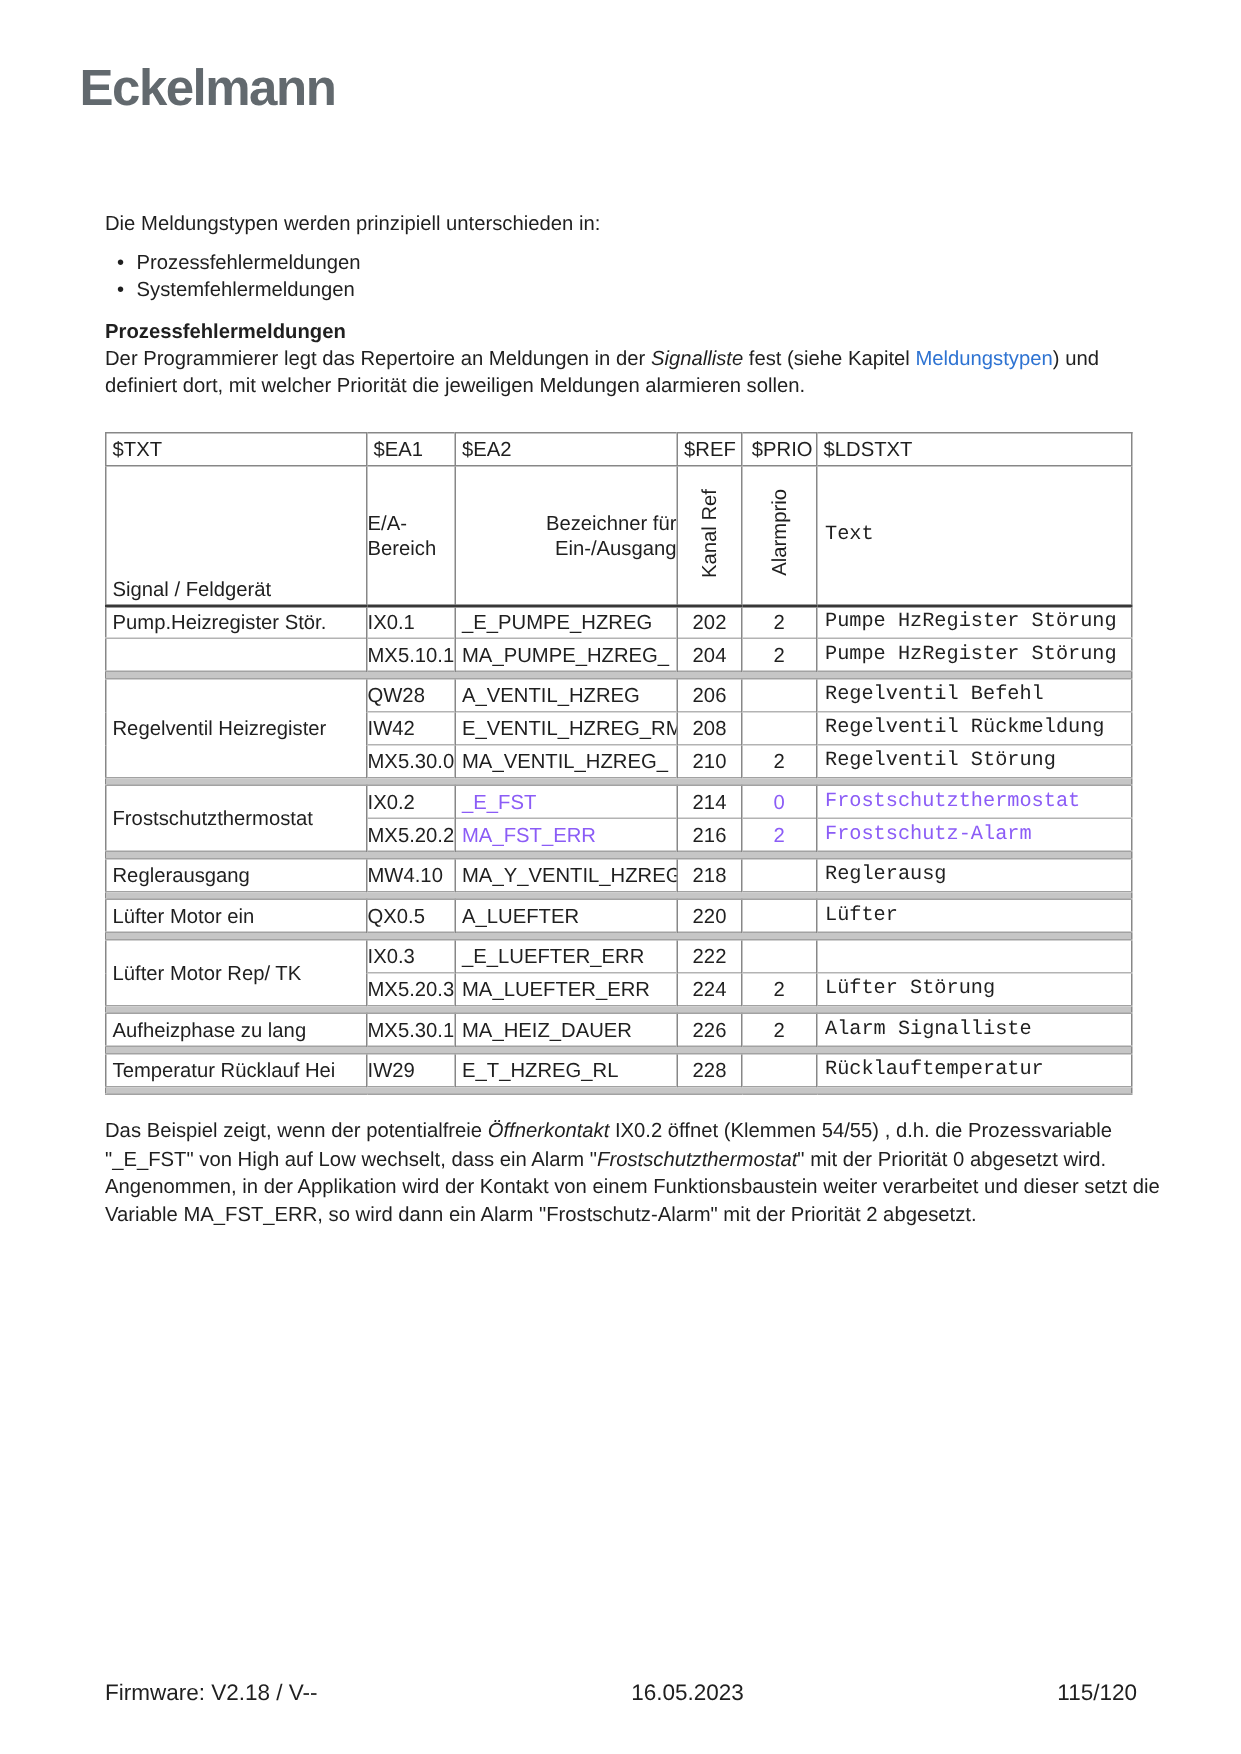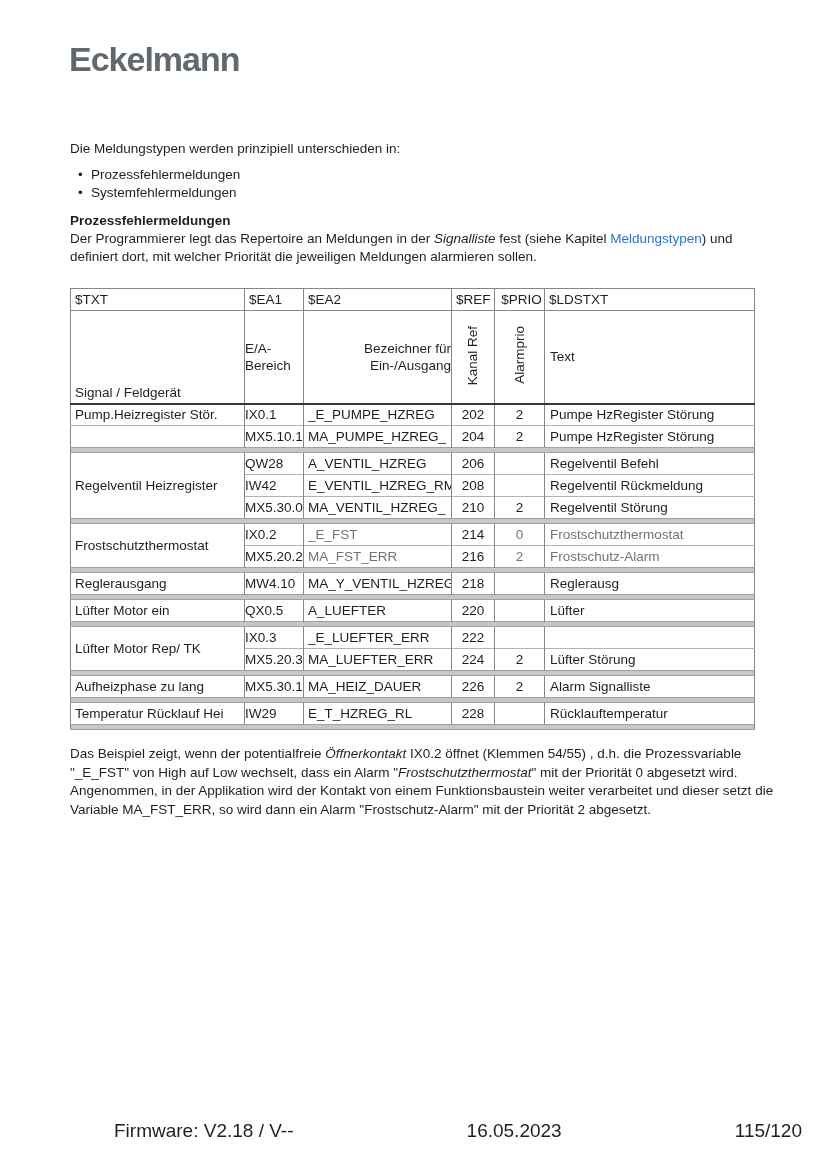--- a/index.html
+++ b/index.html
@@ -3,21 +3,21 @@
 <meta charset="utf-8">
 <style>
   * { margin:0; padding:0; box-sizing:border-box; }
   html,body { background:#ffffff; }
   body {
     width:827px; height:1169px; position:relative; overflow:hidden;
     font-family:"Liberation Sans","DejaVu Sans",sans-serif;
     color:#1f1f1f;
   }
   .logo {
-    position:absolute; left:69px; top:40px;
+    position:absolute; left:53px; top:40px;
     font-size:34px; font-weight:700; color:#62696e; letter-spacing:-1px;
   }
   .content { position:absolute; left:70px; top:132px; width:692px; }
   .sec-heading { font-size:15px; font-weight:700; display:flex; }
   .sec-heading .sec-num { margin-right:11px; }
   .lead { margin-top:8px; font-size:13.5px; line-height:18px; }
   ul.bullets { margin-top:8px; list-style:none; }
   ul.bullets li { font-size:13.5px; line-height:18px; padding-left:21px; position:relative; }
   ul.bullets li .dot { position:absolute; left:8px; }
   .sub-heading { margin-top:10px; font-size:13.5px; font-weight:700; line-height:18px; }
@@ -30,35 +30,35 @@
               border:1px solid #878787; }
   table.sig th, table.sig td { font-weight:400; font-size:13.5px; vertical-align:middle; overflow:hidden; }
   .c-ea1,.c-ea2,.c-ref,.c-prio,.c-ldstxt { border-left:1px solid #878787; }
   tr.hrow1 th { border-bottom:1px solid #878787; height:22px; text-align:left; padding:0 0 0 4px; white-space:nowrap; }
   tr.hrow2 th { border-bottom:2px solid #383838; height:93px; }
   .h-txt { vertical-align:bottom !important; text-align:left; padding:0 0 3px 4px; }
   .h-ea1 { text-align:center; line-height:17px; }
   .h-ea2 { text-align:right; padding-left:5px; line-height:17px; }
   .h-rot { text-align:center; }
   .vert { writing-mode:vertical-rl; transform:rotate(180deg); display:inline-block; line-height:1; }
-  .mono { font-family:Liberation Sans, sans-serif; font-size:12.5px; }
+  .mono { font-family:Liberation Mono, monospace; font-size:12.5px; }
   table.sig td { height:22px; white-space:nowrap; }
   .col-txt { padding-left:4px; white-space:pre; }
   .c-ea1 { text-align:left; padding-right:6px; }
   .c-ea2 { padding-left:4px; }
   .c-ref,.c-prio { text-align:center; }
   .c-ldstxt { padding-left:5px; }
   tr.inner td { border-top:1px solid #b3b3b3; }
   tr.sep td { height:5px; background:#c6c6c6; border-top:1px solid #a2a2a2; border-bottom:1px solid #a2a2a2; padding:0; }
-  tr.red .c-ea2, tr.red .c-prio, tr.red .c-ldstxt { color:#737373; }
+  tr.red .c-ea2, tr.red .c-prio, tr.red .c-ldstxt { color:#8b5cf6; }
 
   .example { margin-top:15px; width:704px; font-size:13.5px; line-height:18.5px; }
 
   .footer { position:absolute; left:70px; top:1120px; width:688px;
-            display:flex; justify-content:space-between; font-size:19px;margin-left:44px; }
+            display:flex; justify-content:space-between; font-size:15px; }
 </style>
 </head>
 <body>
 
 <div class="logo">Eckelmann</div>
 
 <div class="content">
 
 
   <div class="lead">Die Meldungstypen werden prinzipiell unterschieden in:</div>

